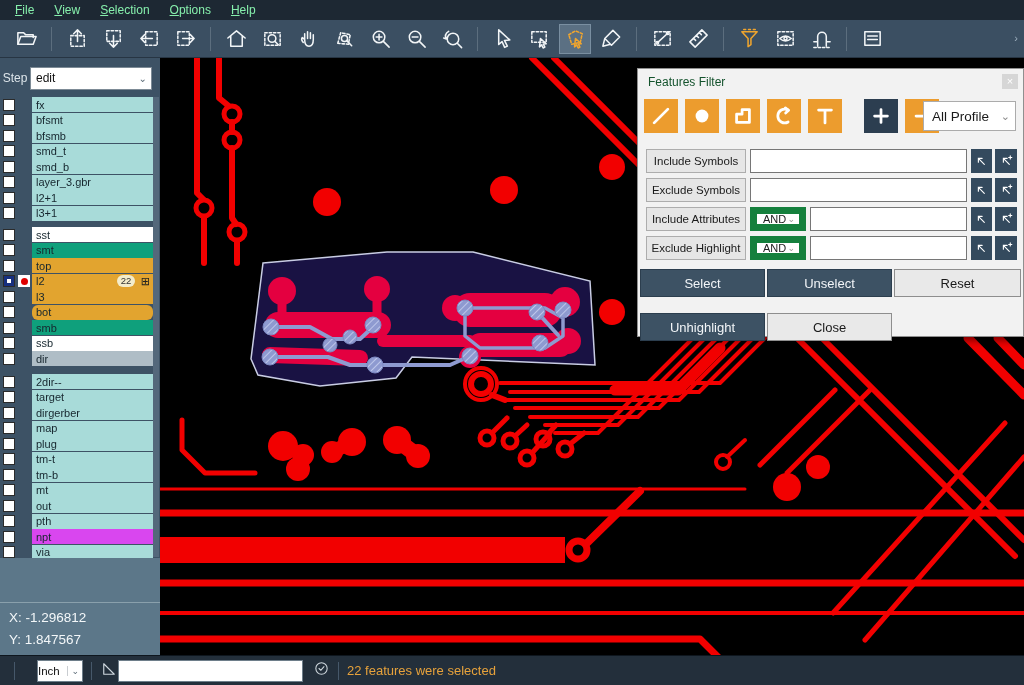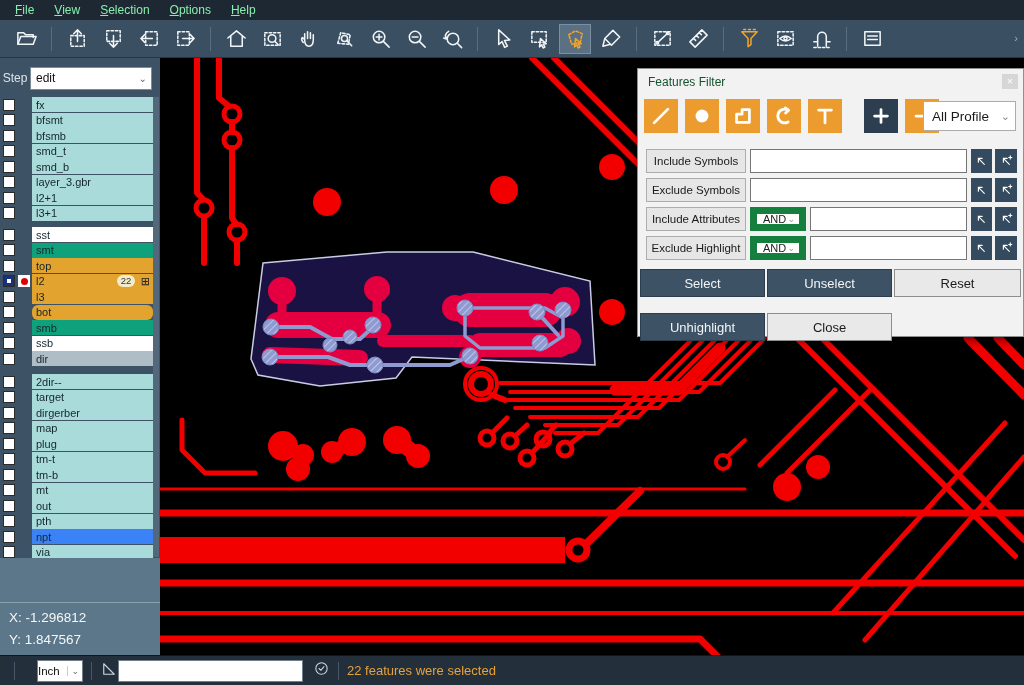--- a/index.html
+++ b/index.html
@@ -383,21 +383,21 @@
           <div class="layer-row">
             <span class="cb"></span>
             <div class="lname" style="background: rgb(168, 219, 217);">out</div>
           </div>
           <div class="layer-row">
             <span class="cb"></span>
             <div class="lname" style="background: rgb(168, 219, 217);">pth</div>
           </div>
           <div class="layer-row">
             <span class="cb"></span>
-            <div class="lname" style="background: #3b82f6;">npt</div>
+            <div class="lname" style="background: #d946ef;">npt</div>
           </div>
           <div class="layer-row">
             <span class="cb"></span>
             <div class="lname" style="background: rgb(168, 219, 217);">via</div>
           </div>
         </div>
       </div>
     <div id="layers-scrollbar"></div>
     <div id="coord-panel">
       <div class="divider"></div>

